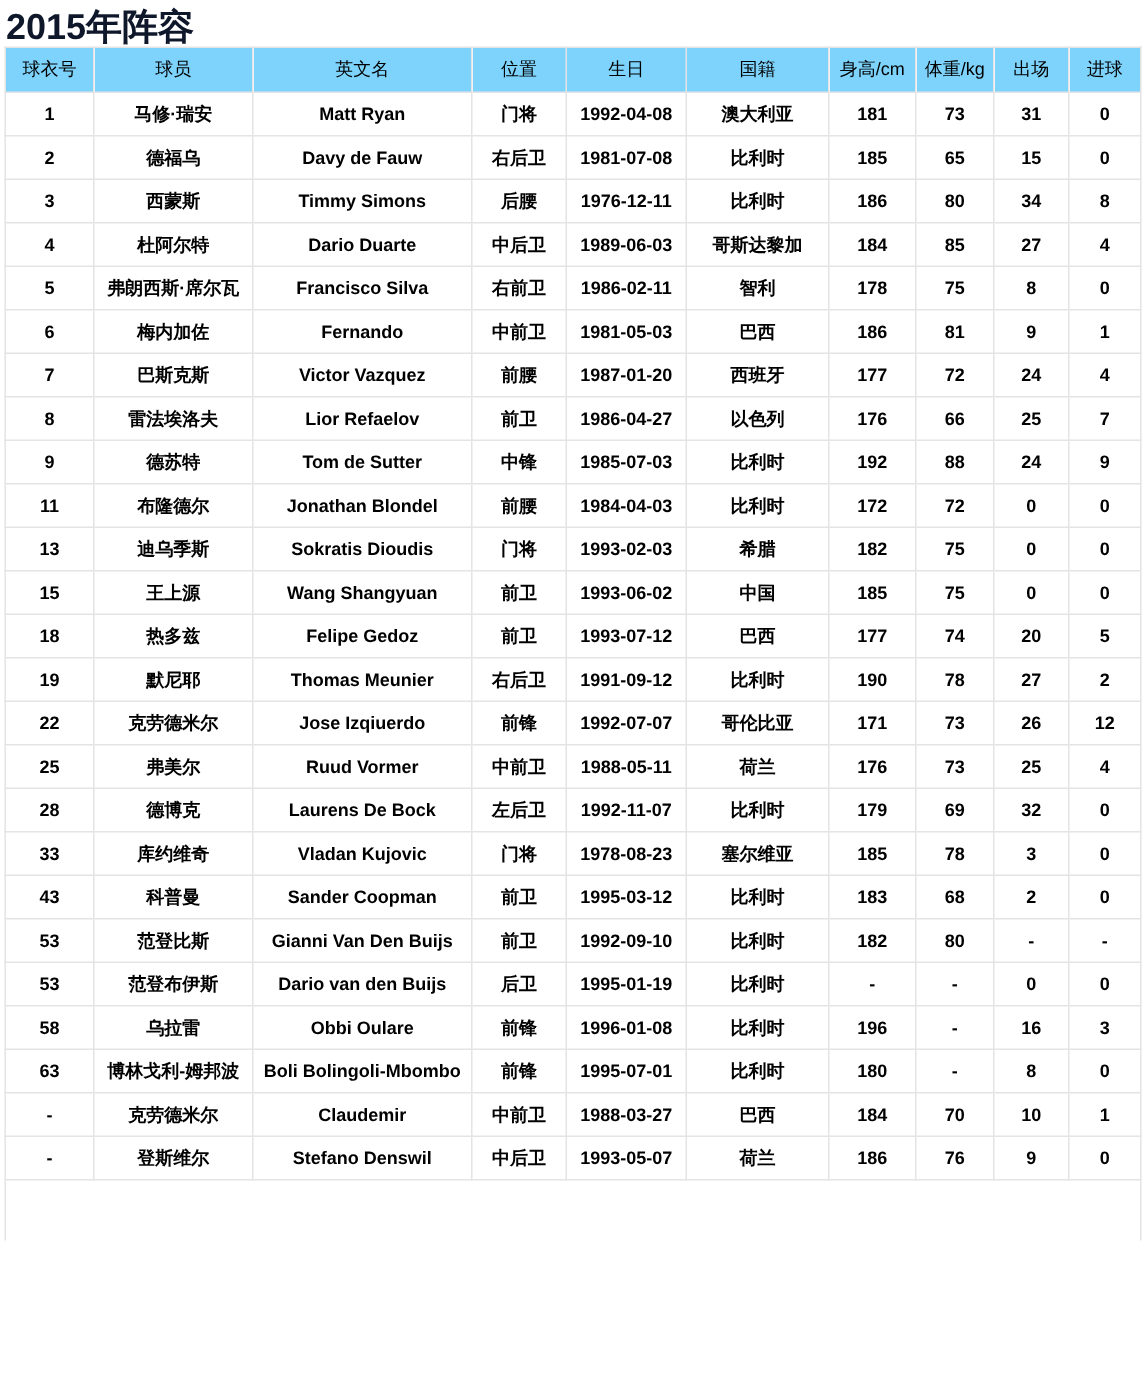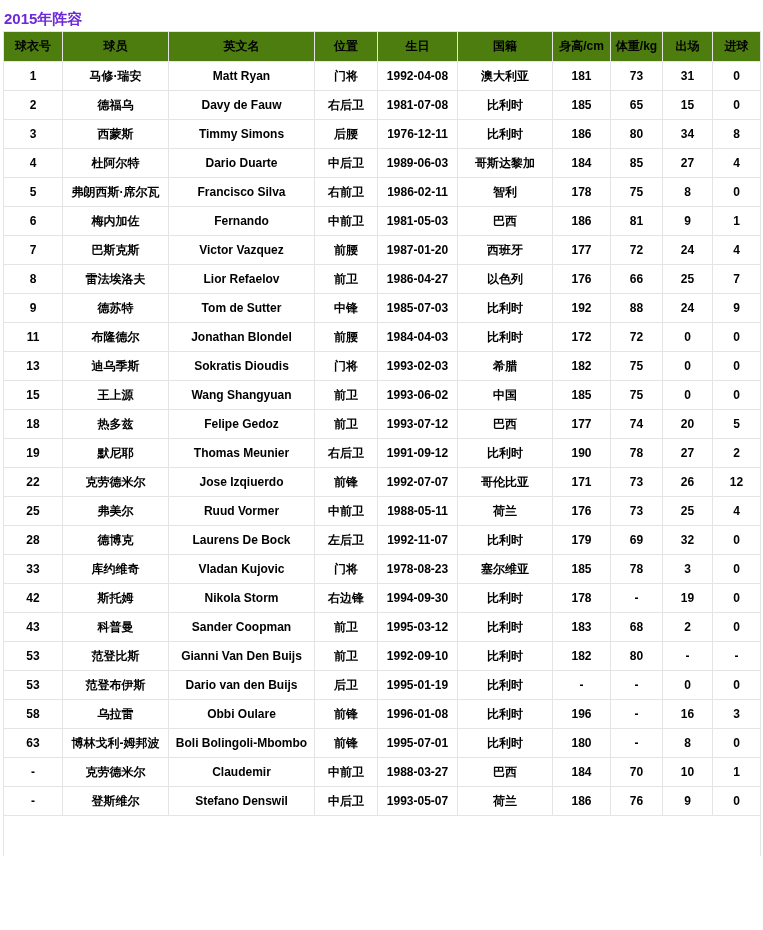--- a/index.html
+++ b/index.html
@@ -9,23 +9,23 @@
     font-family: "Liberation Sans", "DejaVu Sans", sans-serif;
   }
   .page {
     width: 763px;
     height: 930px;
     overflow: hidden;
     background: #ffffff;
     position: relative;
   }
   .section-title {
-    font-size: 15px;
+    font-size: 24px;
     font-weight: bold;
-    color: #6d28d9;
+    color: #0f172a;
     padding: 7px 0 0 4px;
     height: 31px;
     line-height: 24px;
     box-sizing: border-box;
   }
   table.roster {
     border-collapse: collapse;
     table-layout: fixed;
     margin-left: 3px;
     width: 757px;
@@ -36,23 +36,23 @@
   table.roster th, table.roster td {
     border: 1px solid #e4e4e4;
     text-align: center;
     vertical-align: middle;
     padding: 0 2px;
     box-sizing: border-box;
     overflow: hidden;
     white-space: nowrap;
   }
   table.roster th {
-    background: #4d7c0f;
+    background: #7dd3fc;
     height: 30px;
-    font-weight: bold;
+    font-weight: normal;
   }
   table.roster td { height: 29px; background: #ffffff; }
   
   .col-jersey      { width: 59px; }
   .col-player      { width: 106px; }
   .col-english     { width: 146px; }
   .col-position    { width: 63px; }
   .col-birthday    { width: 80px; }
   .col-nationality { width: 95px; }
   .col-height      { width: 58px; }
@@ -313,32 +313,20 @@
           <td>Vladan Kujovic</td>
           <td>门将</td>
           <td>1978-08-23</td>
           <td>塞尔维亚</td>
           <td>185</td>
           <td>78</td>
           <td>3</td>
           <td>0</td>
         </tr>
         <tr>
-          <td>42</td>
-          <td>斯托姆</td>
-          <td>Nikola Storm</td>
-          <td>右边锋</td>
-          <td>1994-09-30</td>
-          <td>比利时</td>
-          <td>178</td>
-          <td>-</td>
-          <td>19</td>
-          <td>0</td>
-        </tr>
-        <tr>
           <td>43</td>
           <td>科普曼</td>
           <td>Sander Coopman</td>
           <td>前卫</td>
           <td>1995-03-12</td>
           <td>比利时</td>
           <td>183</td>
           <td>68</td>
           <td>2</td>
           <td>0</td>

